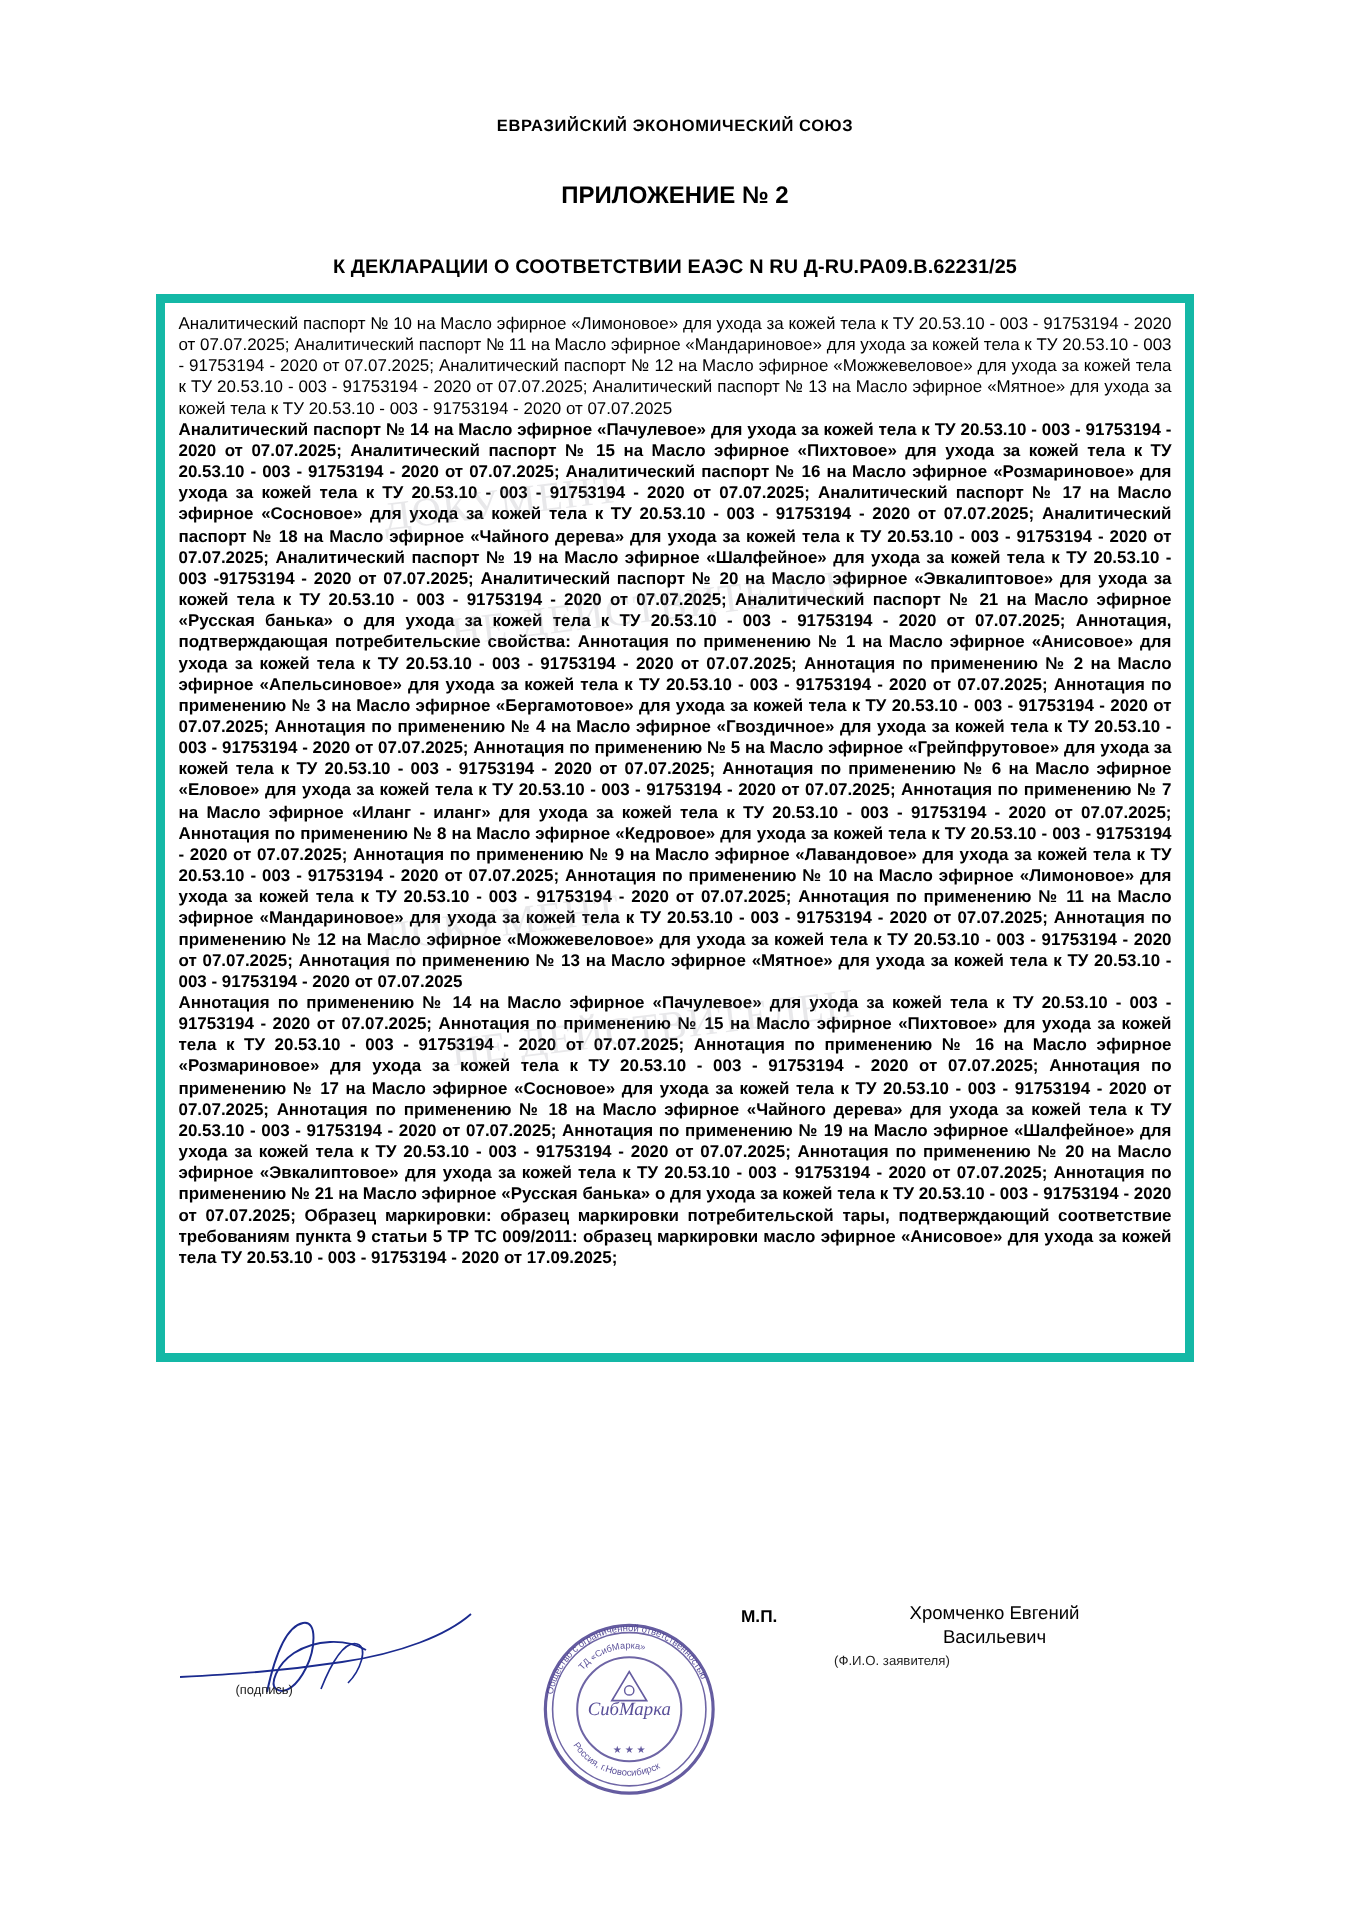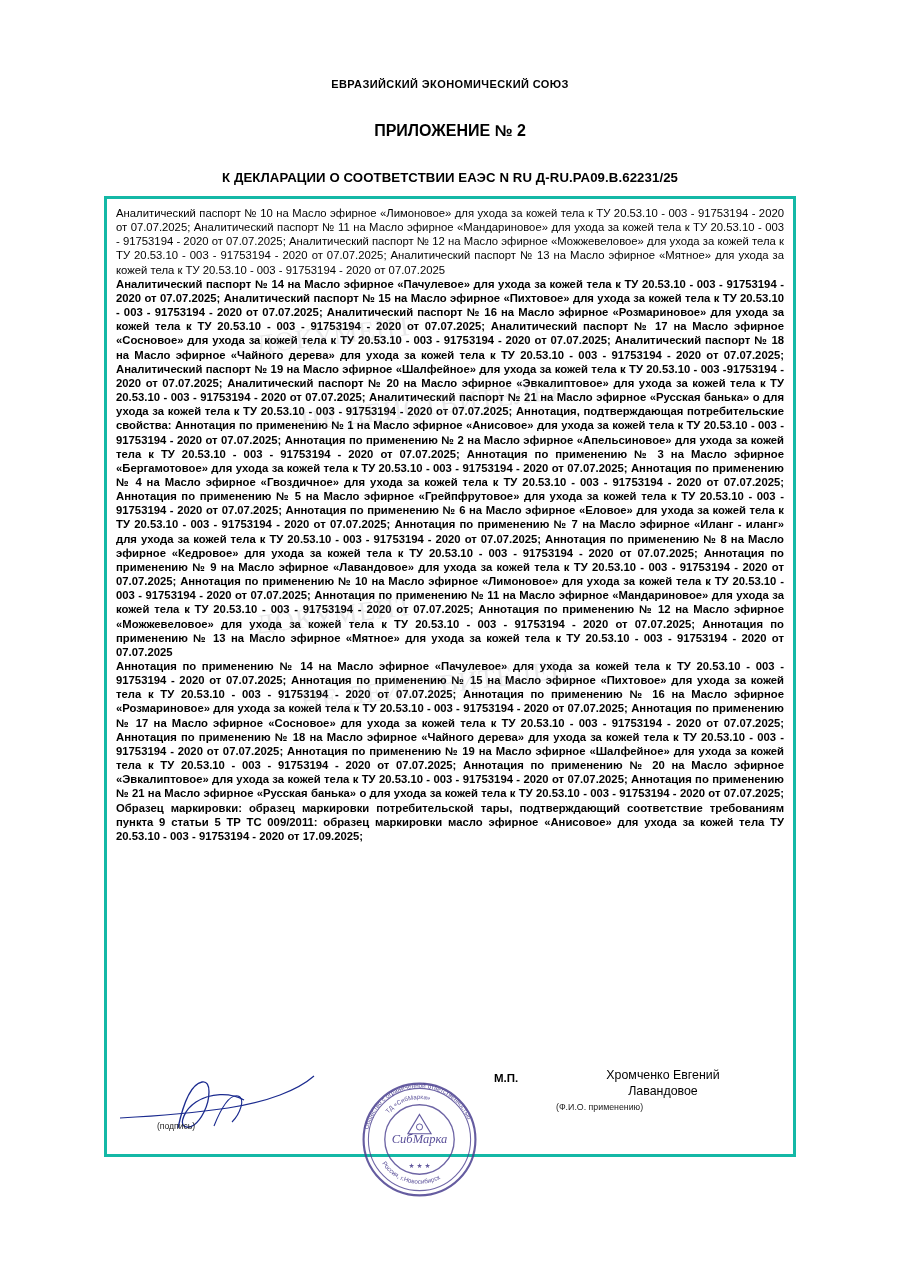--- a/index.html
+++ b/index.html
@@ -43,22 +43,22 @@
     font-weight: bold;
     letter-spacing: 0.1px;
   }
 
   
   .frame {
     position: absolute;
     left: 104px;
     top: 196px;
     width: 692px;
-    height: 961px;
-    border: 3px solid #14b8a6;
+    height: 712px;
+    border: 6px solid #14b8a6;
     box-sizing: border-box;
     padding: 7px 9px 12px 9px;
     overflow: hidden;
   }
   .para {
     font-size: 11.3px;
     line-height: 14.15px;
     text-align: justify;
     text-justify: inter-word;
     margin: 0;
@@ -209,18 +209,18 @@
       <text x="70" y="74" text-anchor="middle" font-family="Liberation Serif, serif" font-size="13" font-style="italic" fill="#4a3f8f" opacity="0.92">СибМарка</text>
       <text x="70" y="100" text-anchor="middle" font-family="Liberation Sans, sans-serif" font-size="7" fill="#4a3f8f" opacity="0.85">★   ★   ★</text>
       <polygon points="70,44 82,64 58,64" fill="none" stroke="#4a3f8f" stroke-width="1.2" opacity="0.85"></polygon>
       <circle cx="70" cy="57" r="3.2" fill="none" stroke="#4a3f8f" stroke-width="1" opacity="0.85"></circle>
     </svg>
 
     <div class="mp-label">М.П.</div>
 
     <div class="sig-right">
       <div class="applicant-name">Хромченко Евгений</div>
-      <div class="applicant-name">Лавандовое</div>
-      <div class="applicant-caption">(Ф.И.О. применению)</div>
+      <div class="applicant-name">Васильевич</div>
+      <div class="applicant-caption">(Ф.И.О. заявителя)</div>
     </div>
   </div>
 
 </div>
 
 </body></html>

